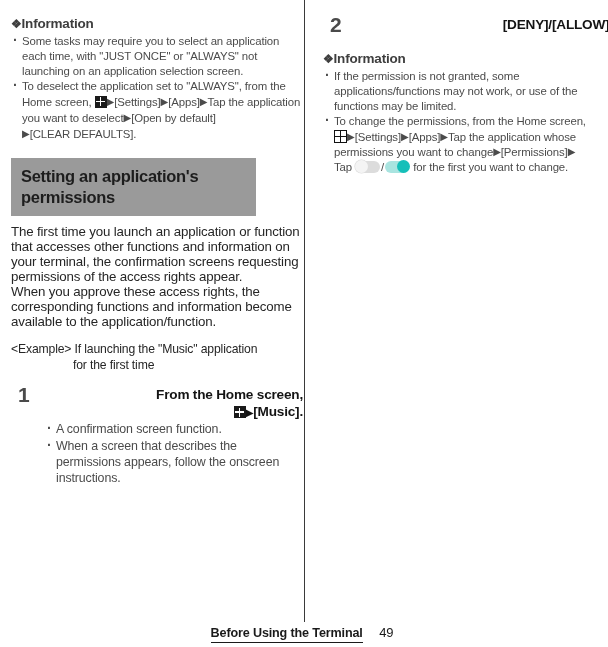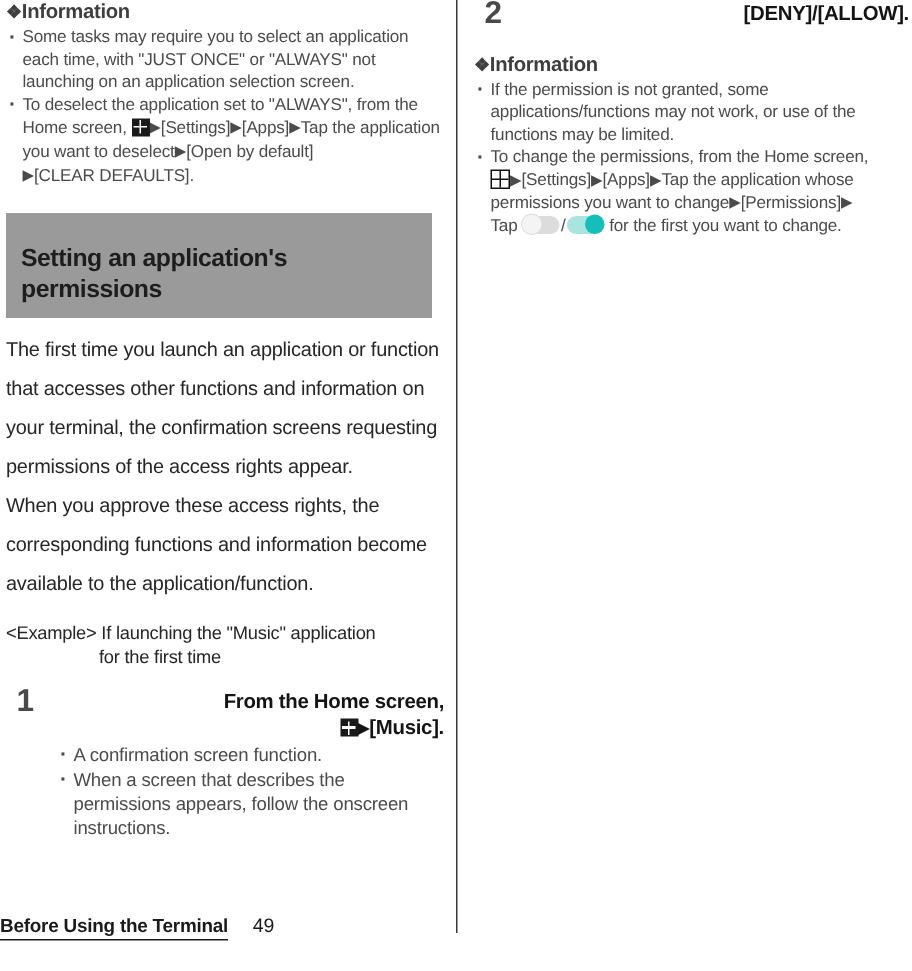--- a/index.html
+++ b/index.html
@@ -17,22 +17,23 @@
   }
 
   .page {
     position: absolute;
     inset: 0;
   }
 
   
   .col {
     position: absolute;
-    top: 0;
+    top: 16px;
     width: 292px;
+    margin-left: 7px;
   }
   .col-left  { left: 4px; }
   .col-right { left: 316px; width: 290px; }
 
   .divider {
     position: absolute;
     left: 304px;
     top: 0;
     width: 1px;
     height: 622px;
@@ -79,29 +80,29 @@
   }
 
   
   .section-band {
     background: #9a9a9a;
     color: #1d1d1d;
     font-weight: bold;
     font-size: 16.5px;
     line-height: 20.5px;
     letter-spacing: -0.3px;
-    padding: 20px 10px 9px 10px;
+    padding: 8px 10px 9px 10px;
     box-sizing: border-box;
-    width: 284px;
+    width: 245px;
   }
 
   
   .body-text {
     font-size: 13.3px;
-    line-height: 26px;
+    line-height: 15px;
     color: #262626;
     letter-spacing: -0.15px;
     margin: 0;
   }
 
   .example {
     font-size: 12.2px;
     line-height: 15.4px;
     color: #262626;
     margin: 0;
@@ -213,22 +214,22 @@
   .toggle-off { background: #dcdcdc; }
   .toggle-off .knob { left: -1px; background: #f4f4f4; box-shadow: 0 0 0 0.6px #dcdcdc; }
   .toggle-on  { background: #a9e4e0; }
   .toggle-on .knob  { right: -1px; background: #15bfb9; }
 
   
   .footer {
     position: absolute;
     left: 0;
     right: 4px;
-    bottom: 21px;
-    text-align: left;
+    bottom: 6px;
+    text-align: center;
     white-space: nowrap;
   }
   .footer-title {
     font-size: 12.6px;
     font-weight: bold;
     color: #1a1a1a;
     border-bottom: 1.6px solid #1a1a1a;
     padding-bottom: 2px;
     letter-spacing: -0.15px;
   }

